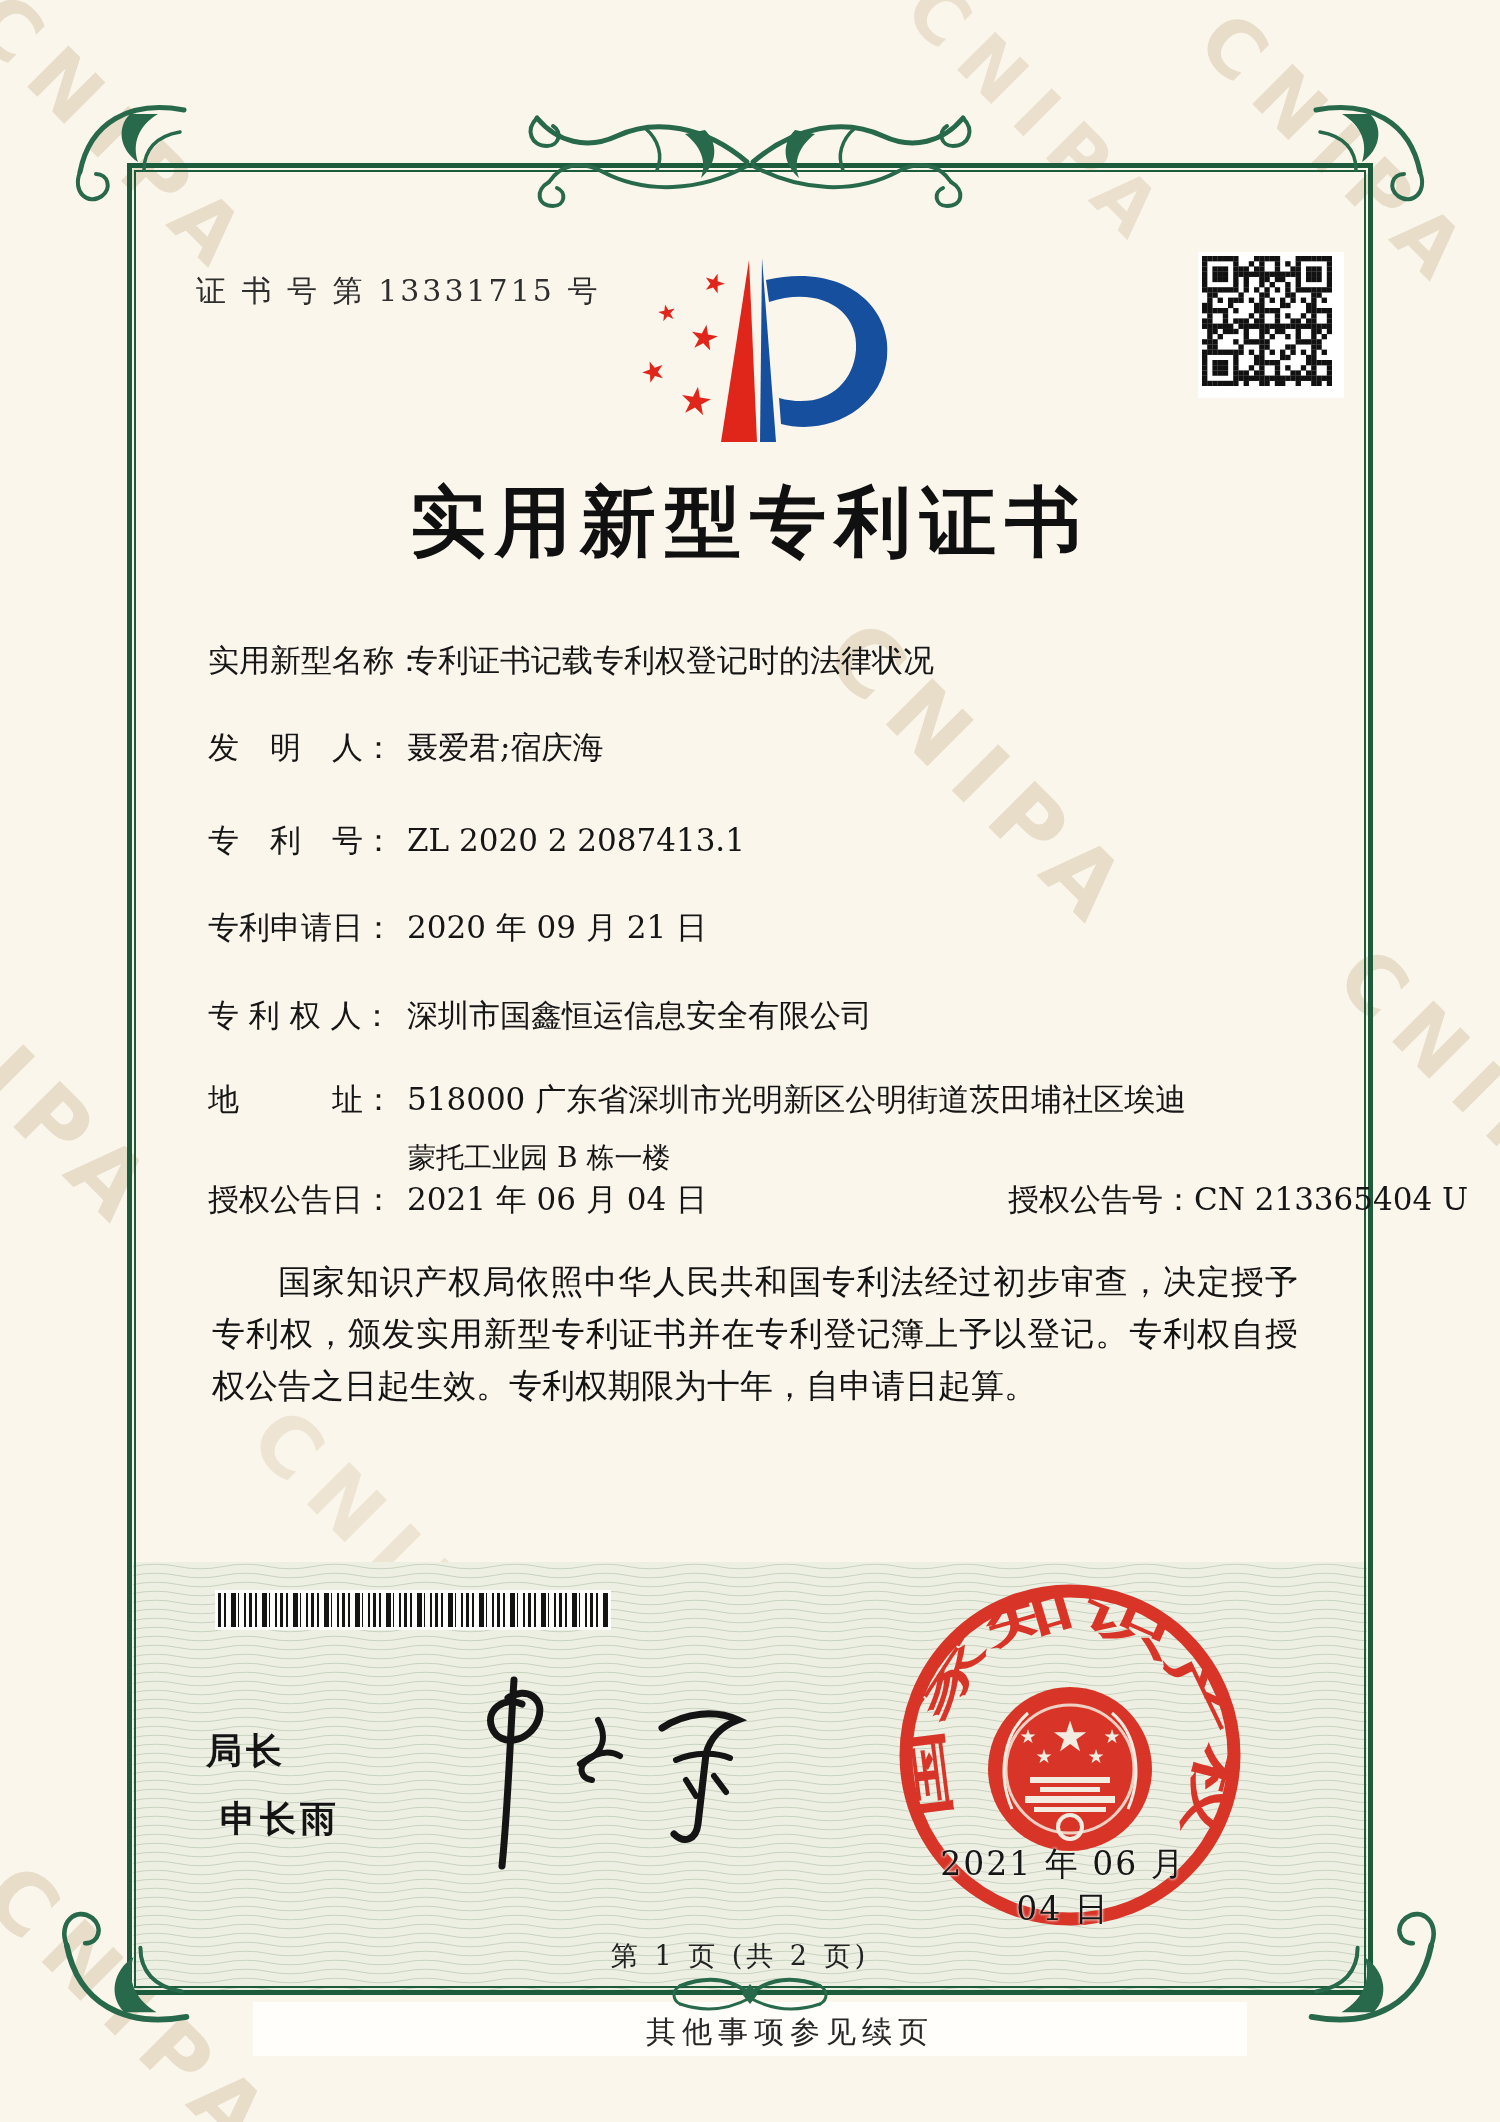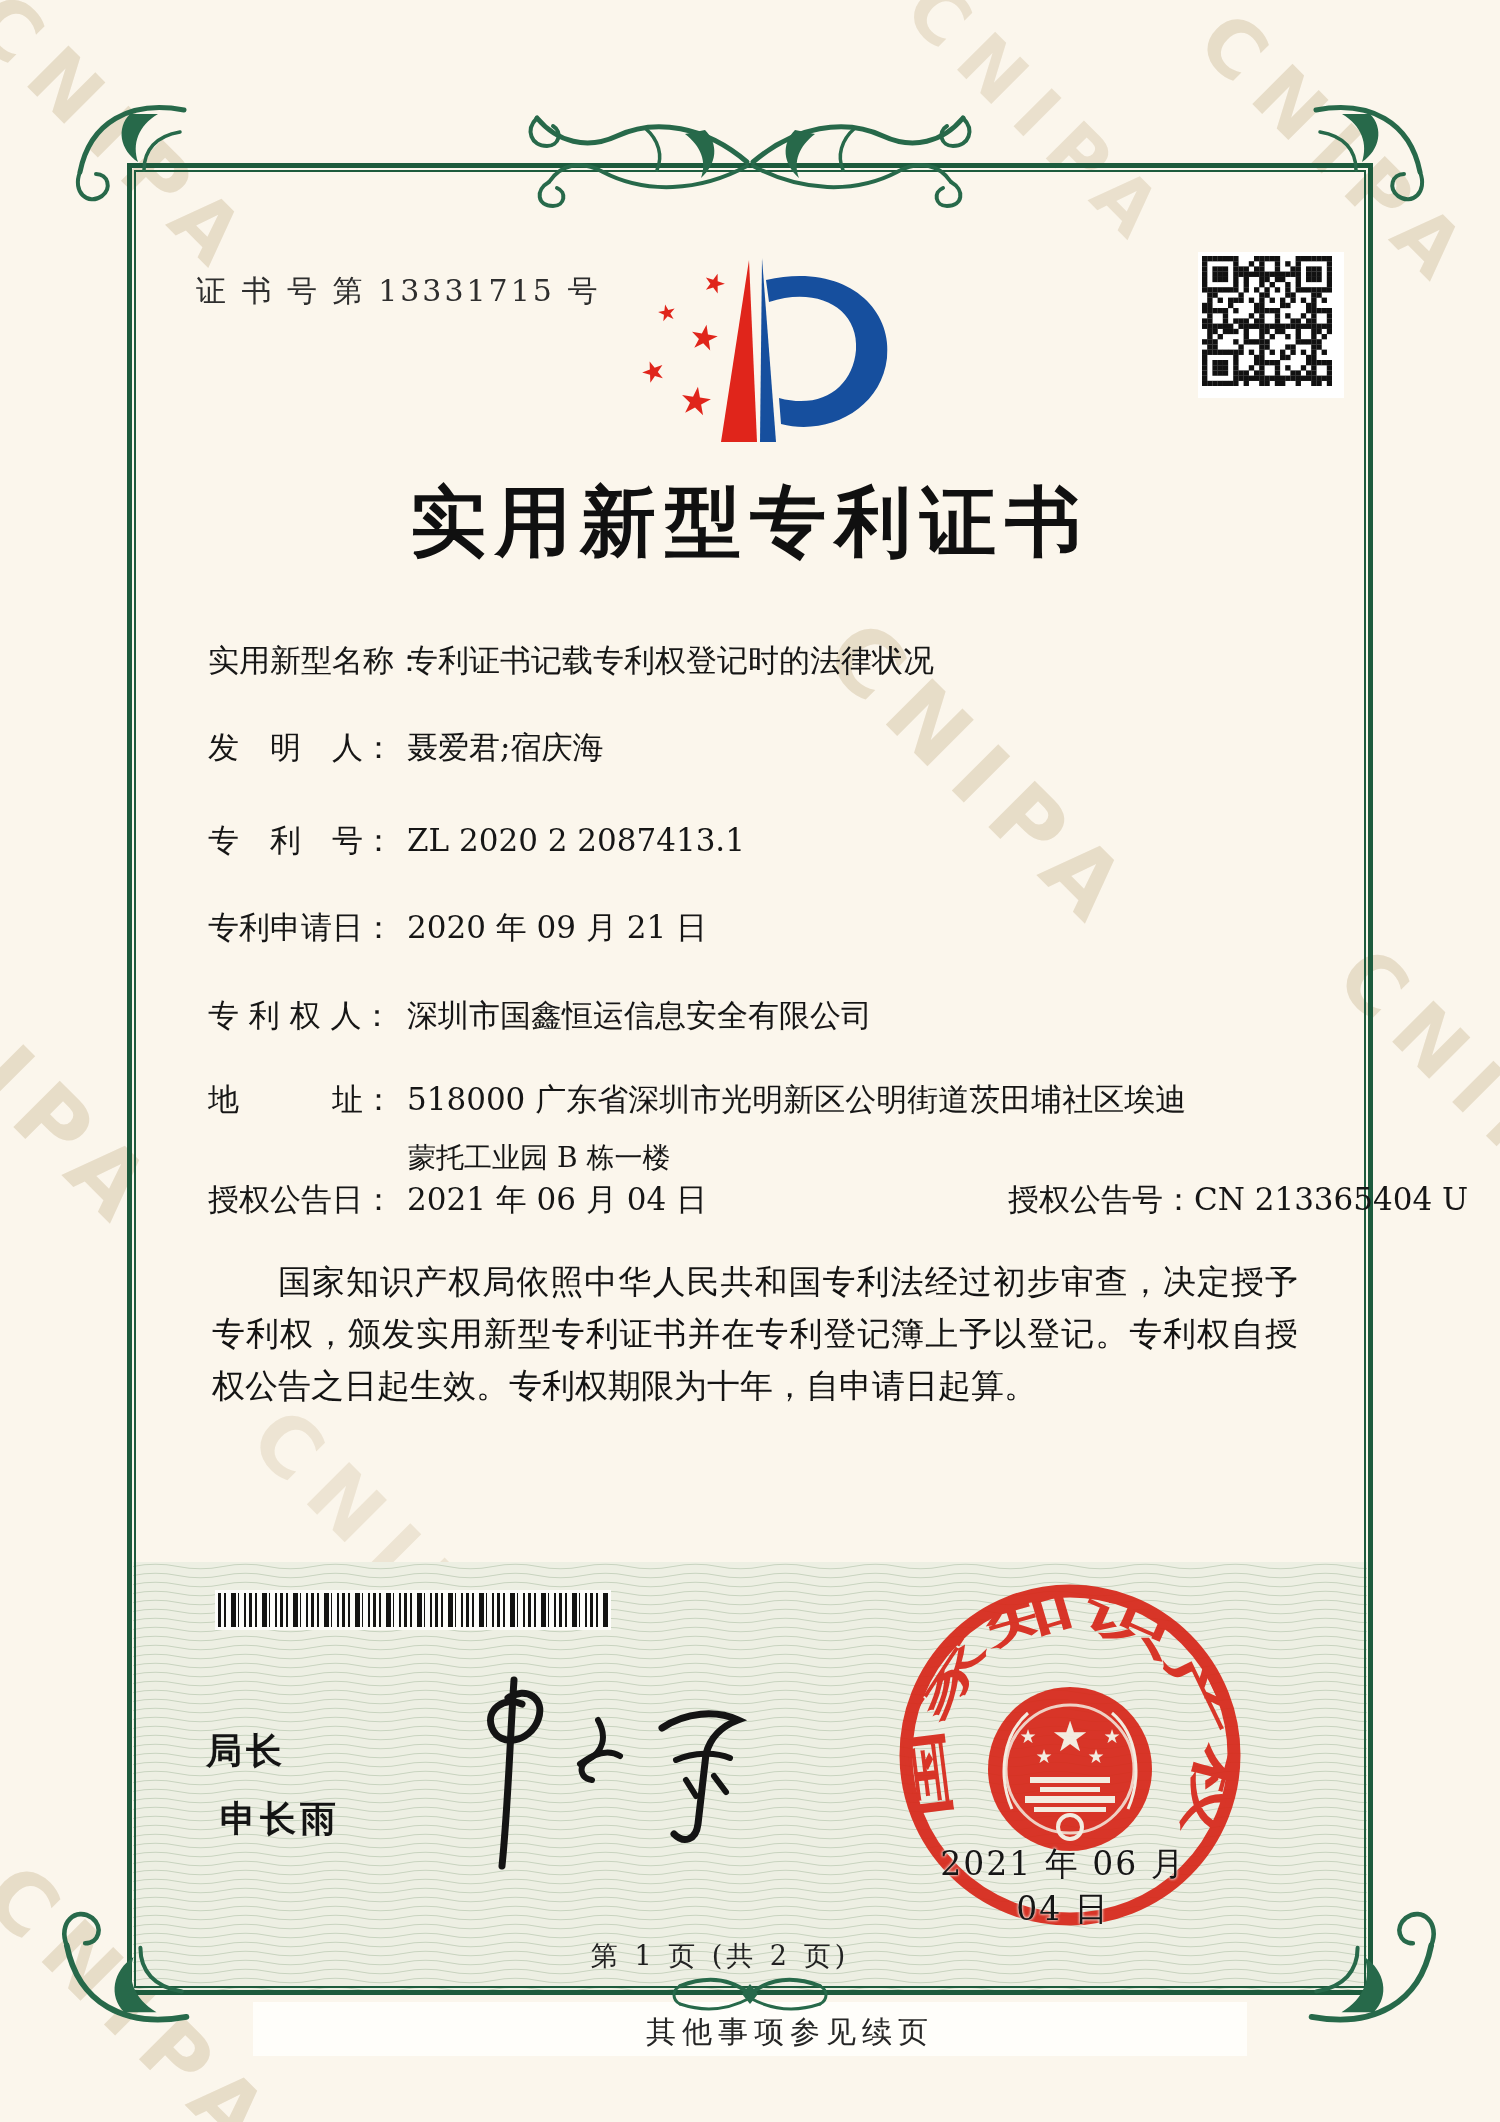--- a/index.html
+++ b/index.html
@@ -43,21 +43,21 @@
   .post{position:absolute; left:206px; top:1727px; font-size:36px; font-weight:600;
         font-family:"DejaVu Sans","Liberation Sans",sans-serif; color:#141414; z-index:2; letter-spacing:4px;}
   .signer{position:absolute; left:220px; top:1795px; font-size:36px; font-weight:600;
         font-family:"DejaVu Sans","Liberation Sans",sans-serif; color:#141414; z-index:2; letter-spacing:4px;}
   .autograph{position:absolute; left:430px; top:1668px; z-index:2;}
   .seal{position:absolute; left:898px; top:1583px; width:344px; height:344px; z-index:3; opacity:.93;}
   .sealdate{position:absolute; left:918px; top:1842px; width:290px; text-align:center;
             font-size:33px; color:#161616; letter-spacing:2px; z-index:4;
             text-shadow:0 0 3px #f2f2ea, 0 0 3px #f2f2ea;}
   .pageinfo{position:absolute; left:127px; top:1938px; width:1186px; text-align:center;
-            font-size:27px; color:#222; z-index:2; letter-spacing:4px;}
+            font-size:27px; color:#222; z-index:2; letter-spacing:4px;padding-left:20px;}
   .footband{position:absolute; left:253px; top:2002px; width:994px; height:54px; background:#fffefa;}
   .footnote{position:absolute; left:0; top:2012px; width:1500px; text-align:center;
             font-size:30px; color:#262626; letter-spacing:6px;padding-left:40px;}
   .z1{z-index:1}
 </style>
 </head>
 <body>
 
 <div id="page">
 

